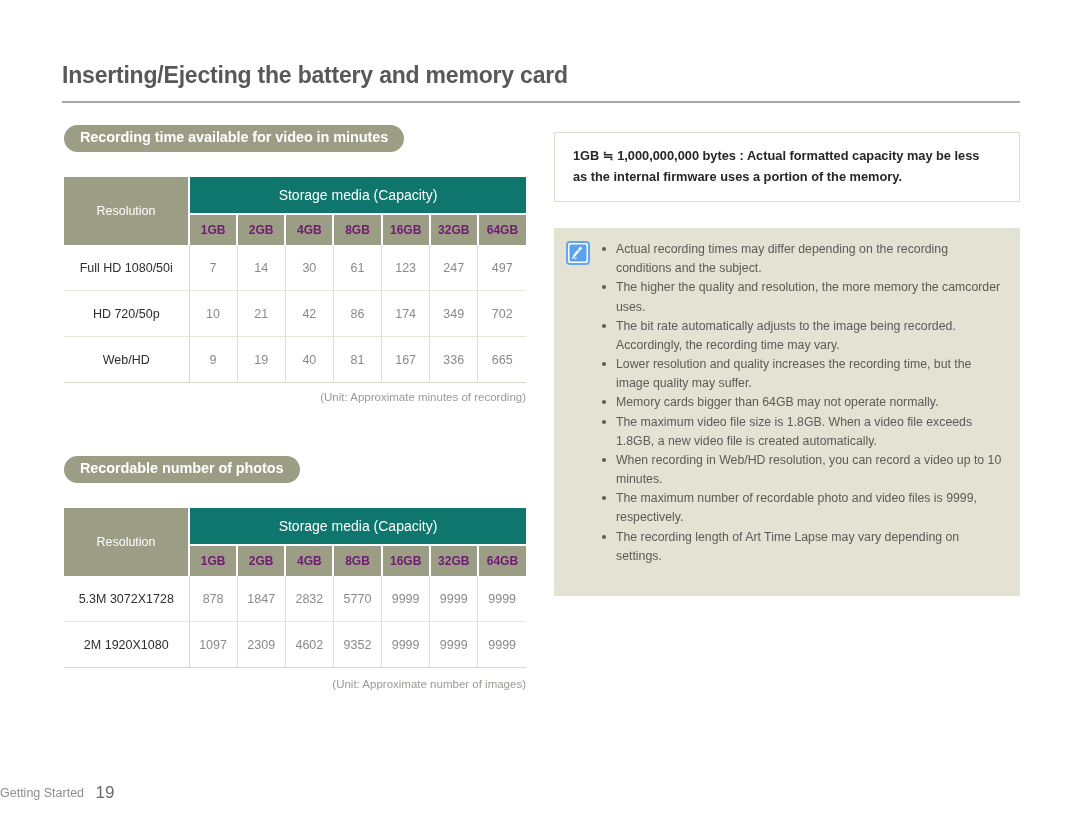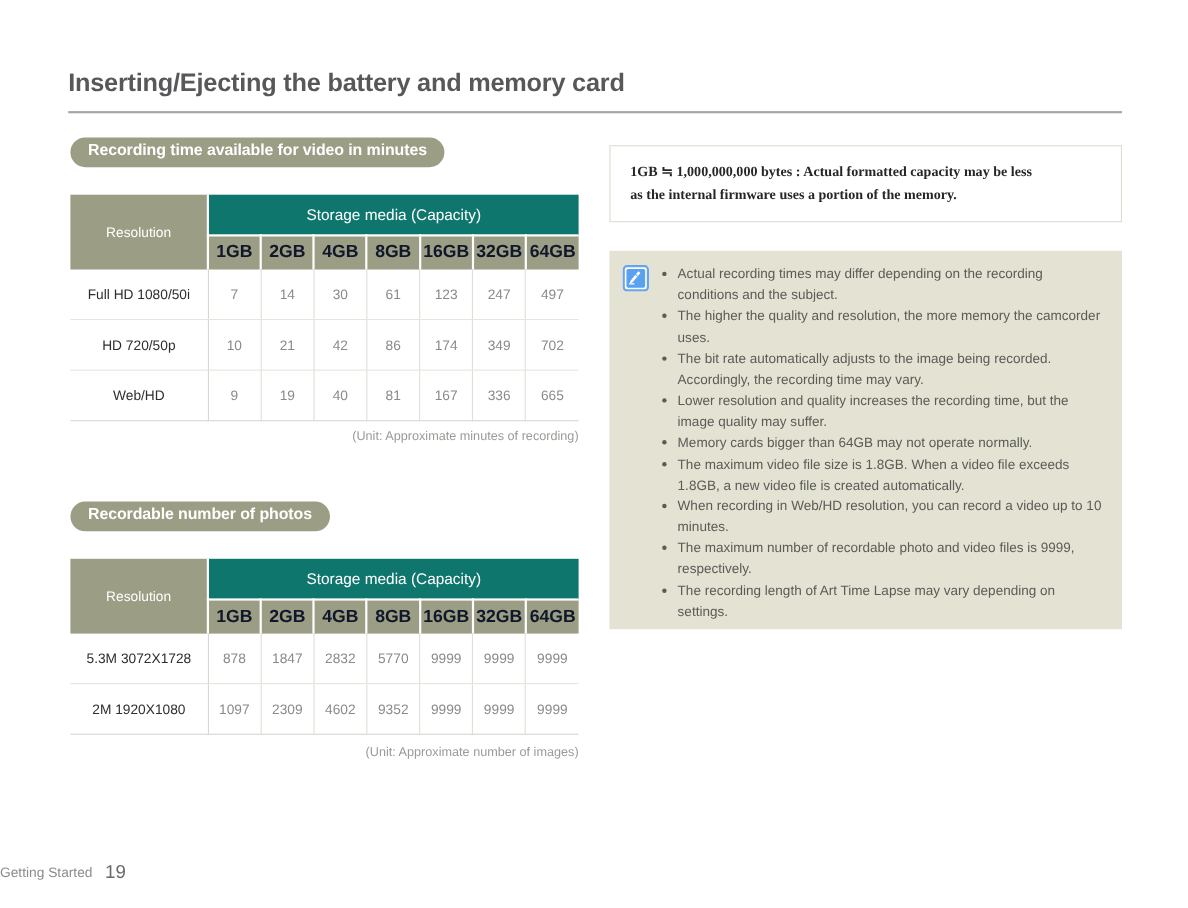--- a/index.html
+++ b/index.html
@@ -89,22 +89,22 @@
   .th-storage {
     background: #0f766e;
     color: #ffffff;
     font-size: 14px;
     font-weight: normal;
     height: 36px;
     border-bottom: 2px solid #ffffff;
   }
   .th-cap {
     background: #9b9d84;
-    color: #0f172a;
-    font-size: 16px;
+    color: #701a75;
+    font-size: 12px;
     font-weight: bold;
     height: 30px;
     border-right: 2px solid #ffffff;
   }
   .th-cap.last { border-right: none; }
 
   .row-label {
     font-size: 12.5px;
     font-weight: normal;
     color: #2e2e2e;
@@ -143,31 +143,30 @@
     border: 1px solid #ddddd2;
     background: #ffffff;
     padding: 13px 18px 14px 18px;
   }
   .capacity-box p {
     margin: 0;
     font-size: 12.8px;
     font-weight: bold;
     color: #262626;
     line-height: 1.62;
-    font-family: Liberation Serif, serif;
   }
 
   .notes-box {
     position: absolute;
     left: 554px;
     top: 228px;
     width: 466px;
     box-sizing: border-box;
     background: #e3e2d3;
-    padding: 12px 16px 6px 12px;
+    padding: 12px 16px 30px 12px;
     display: flex;
     align-items: flex-start;
     gap: 10px;
   }
   .note-icon {
     flex: 0 0 auto;
     width: 24px;
     height: 24px;
     margin-top: 1px;
   }

